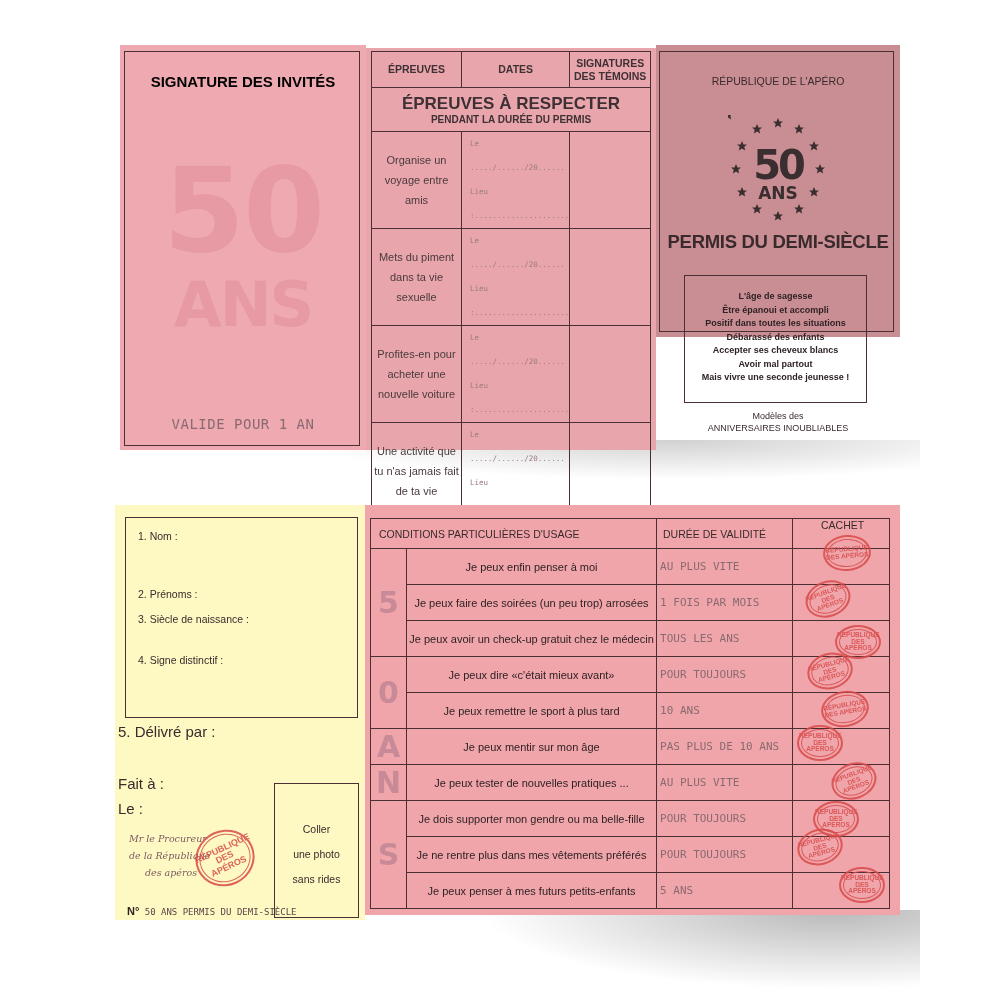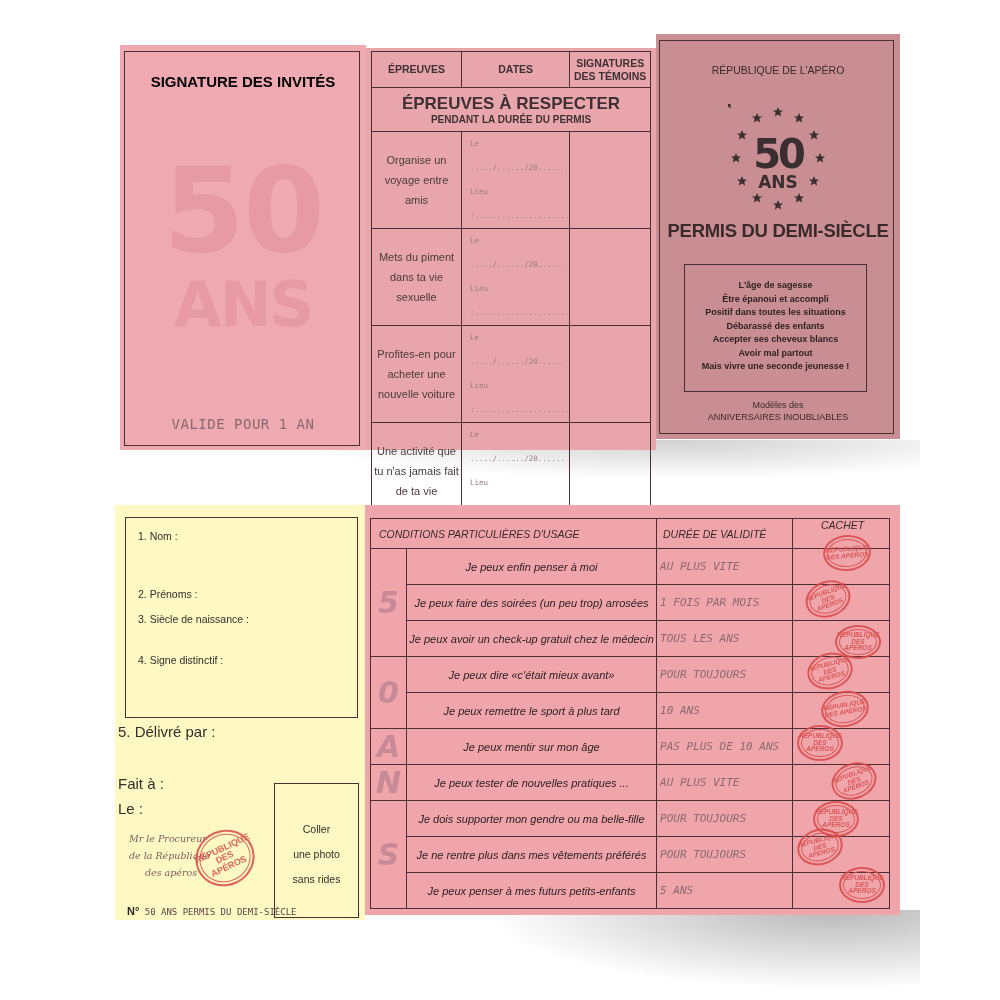--- a/index.html
+++ b/index.html
@@ -28,21 +28,21 @@
   #top-mid { left: 366px; top: 48px; width: 290px; height: 402px; background: #e8a6ac; }
   .epr-table { position: absolute; left: 5px; top: 3px; width: 280px; height: 395px; border-collapse: collapse; }
   .epr-table td, .epr-table th { border: 1.5px solid #4a3034; text-align: center; vertical-align: middle; }
   .epr-head-title { font-size: 17px; font-weight: bold; color: #3e3034; line-height: 20px; padding-top: 6px; }
   .epr-head-sub { font-size: 10px; font-weight: bold; color: #3e3034; padding-bottom: 6px; }
   .epr-col { font-size: 10.5px; font-weight: bold; color: #3e3034; height: 36px; line-height: 13px; }
   .epr-row td { height: 78px; }
   .epr-task { font-size: 11px; line-height: 20px; color: #4a3a3c; padding: 0 2px; }
   .epr-date { text-align: left !important; padding-left: 8px; font-family: "DejaVu Sans Mono", monospace; font-size: 7.5px; color: #9a7a80; line-height: 24px; }
 
-  #top-right { left: 656px; top: 34px; width: 244px; height: 405px; background: #c98e94; }
+  #top-right { left: 656px; top: 45px; width: 244px; height: 292px; background: #c98e94; }
   #top-right .border-box { left: 3px; top: 6px; right: 6px; bottom: 5px; }
   .rep { position: absolute; left: 0; right: 0; top: 30px; text-align: center; font-size: 10.5px; color: #3a2a2c; }
   .emblem { position: absolute; left: 72px; top: 70px; width: 100px; height: 110px; }
   .big-title { position: absolute; left: 0; right: 0; top: 186px; text-align: center; font-size: 18.5px; font-weight: bold; color: #3a2a2c; letter-spacing: -0.3px; }
   .motto-box { position: absolute; left: 28px; top: 230px; width: 183px; height: 128px; border: 1.2px solid #4a3034; padding-top: 14px; text-align: center; }
   .motto-line { font-size: 9px; font-weight: bold; line-height: 13.5px; color: #2f2225; }
   .footer1 { position: absolute; left: 0; right: 0; top: 366px; text-align: center; font-size: 9px; color: #3a2a2c; }
   .footer2 { position: absolute; left: 0; right: 0; top: 378px; text-align: center; font-size: 9px; color: #3a2a2c; }
 
   
@@ -53,21 +53,21 @@
   .photo-box { position: absolute; left: 159px; top: 278px; width: 85px; height: 135px; border: 1.5px solid #4a3034; text-align: center; padding-top: 33px; }
   .photo-line { font-size: 10.5px; line-height: 25px; color: #3a2a2c; }
   .signature { position: absolute; left: 14px; top: 325px; font-family: "DejaVu Serif", serif; font-style: italic; font-size: 9.5px; line-height: 17px; color: #7b5a60; }
   .numero { position: absolute; left: 12px; top: 400px; font-size: 9px; color: #5a4448; font-family: "DejaVu Sans Mono", monospace; }
   .numero b { font-family: "Liberation Sans", sans-serif; font-size: 11px; color: #2f2225; }
 
   .stamp { position: absolute; border: 2px solid #d84a4a; border-radius: 50%; color: #d84a4a; text-align: center; font-weight: bold;
     display: flex; flex-direction: column; justify-content: center; line-height: 1.05; opacity: 0.85; }
   .stamp::after { content: ""; position: absolute; inset: 2px; border: 1px solid #d84a4a; border-radius: 50%; }
 
-  #bot-right { left: 365px; top: 505px; width: 535px; height: 410px; background: #efa5aa; font-style: italic; }
+  #bot-right { left: 365px; top: 505px; width: 535px; height: 410px; background: #efa5aa; }
   .cond-table { position: absolute; left: 5px; top: 13px; width: 520px; border-collapse: collapse; table-layout: fixed; }
   .cond-table td { border: 1.5px solid #4a3034; height: 36px; vertical-align: middle; }
   .cond-head td { height: 30px; font-size: 10.5px; color: #3a2a2c; }
   .cond-letter { text-align: center; font-weight: bold; color: #c98a98; font-size: 30px; font-family: "DejaVu Sans", sans-serif; }
   .cond-text { text-align: center; font-size: 11px; color: #2f2225; white-space: nowrap; overflow: hidden; }
   .cond-dur { font-family: "DejaVu Sans Mono", monospace; font-size: 11px; color: #8a6a70; padding-left: 3px; white-space: nowrap; }
   .cond-cachet { position: relative; }
 </style>
 </head>
 <body>

